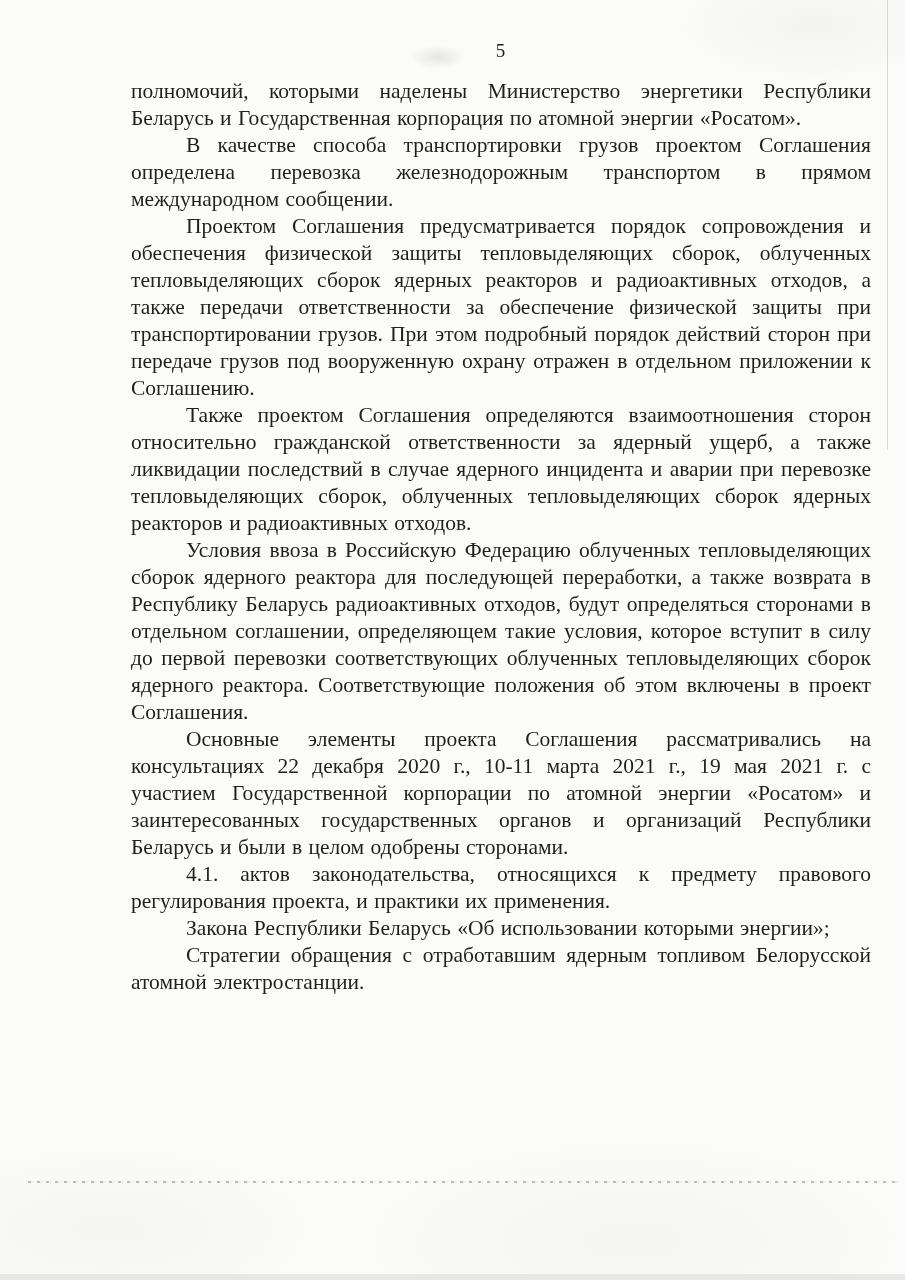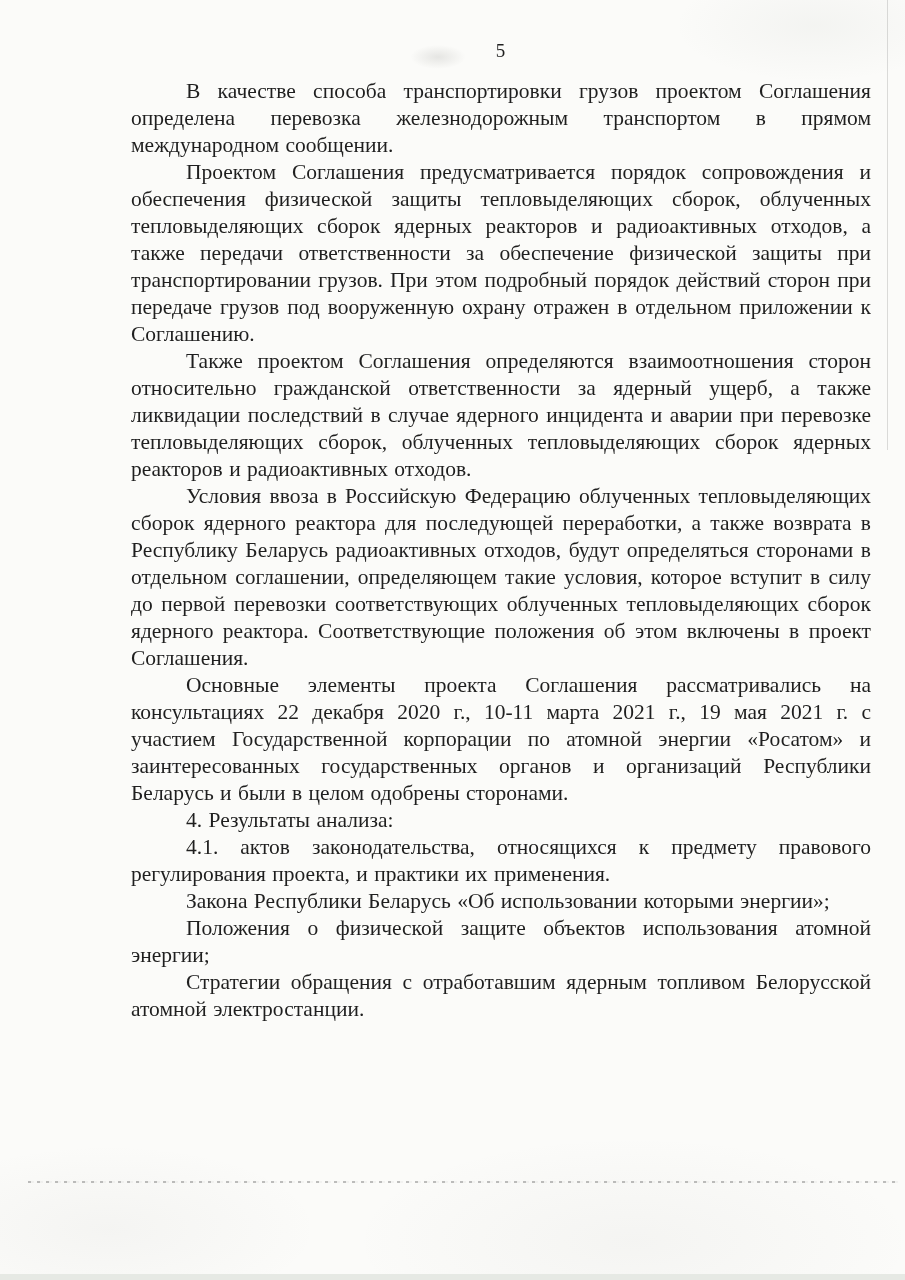--- a/index.html
+++ b/index.html
@@ -89,28 +89,27 @@
 </style>
 </head>
 <body>
 
 <div class="sheet">
   <div class="artifact-smudge"></div>
 
   <div class="content">
     <div class="page-num">5</div>
 
+    <p class="no-indent">полномочий, которыми наделены Министерство энергетики Республики Беларусь и Государственная корпорация по атомной энергии «Росатом».</p>
     <p>В качестве способа транспортировки грузов проектом Соглашения определена перевозка железнодорожным транспортом в прямом международном сообщении.</p>
     <p>Проектом Соглашения предусматривается порядок сопровождения и обеспечения физической защиты тепловыделяющих сборок, облученных тепловыделяющих сборок ядерных реакторов и радиоактивных отходов, а также передачи ответственности за обеспечение физической защиты при транспортировании грузов. При этом подробный порядок действий сторон при передаче грузов под вооруженную охрану отражен в отдельном приложении к Соглашению.</p>
     <p>Также проектом Соглашения определяются взаимоотношения сторон относительно гражданской ответственности за ядерный ущерб, а также ликвидации последствий в случае ядерного инцидента и аварии при перевозке тепловыделяющих сборок, облученных тепловыделяющих сборок ядерных реакторов и радиоактивных отходов.</p>
     <p>Условия ввоза в Российскую Федерацию облученных тепловыделяющих сборок ядерного реактора для последующей переработки, а также возврата в Республику Беларусь радиоактивных отходов, будут определяться сторонами в отдельном соглашении, определяющем такие условия, которое вступит в силу до первой перевозки соответствующих облученных тепловыделяющих сборок ядерного реактора. Соответствующие положения об этом включены в проект Соглашения.</p>
     <p>Основные элементы проекта Соглашения рассматривались на консультациях 22 декабря 2020 г., 10-11 марта 2021 г., 19 мая 2021 г. с участием Государственной корпорации по атомной энергии «Росатом» и заинтересованных государственных органов и организаций Республики Беларусь и были в целом одобрены сторонами.</p>
-    <p>4. Результаты анализа:</p>
     <p>4.1. актов законодательства, относящихся к предмету правового регулирования проекта, и практики их применения.</p>
     <p>Закона Республики Беларусь «Об использовании которыми энергии»;</p>
-    <p>Положения о физической защите объектов использования атомной энергии;</p>
     <p>Стратегии обращения с отработавшим ядерным топливом Белорусской атомной электростанции.</p>
   </div>
 
   <div class="artifact-dotline"></div>
   <div class="artifact-vline"></div>
   <div class="artifact-bottom"></div>
 </div>
 
 </body></html>

